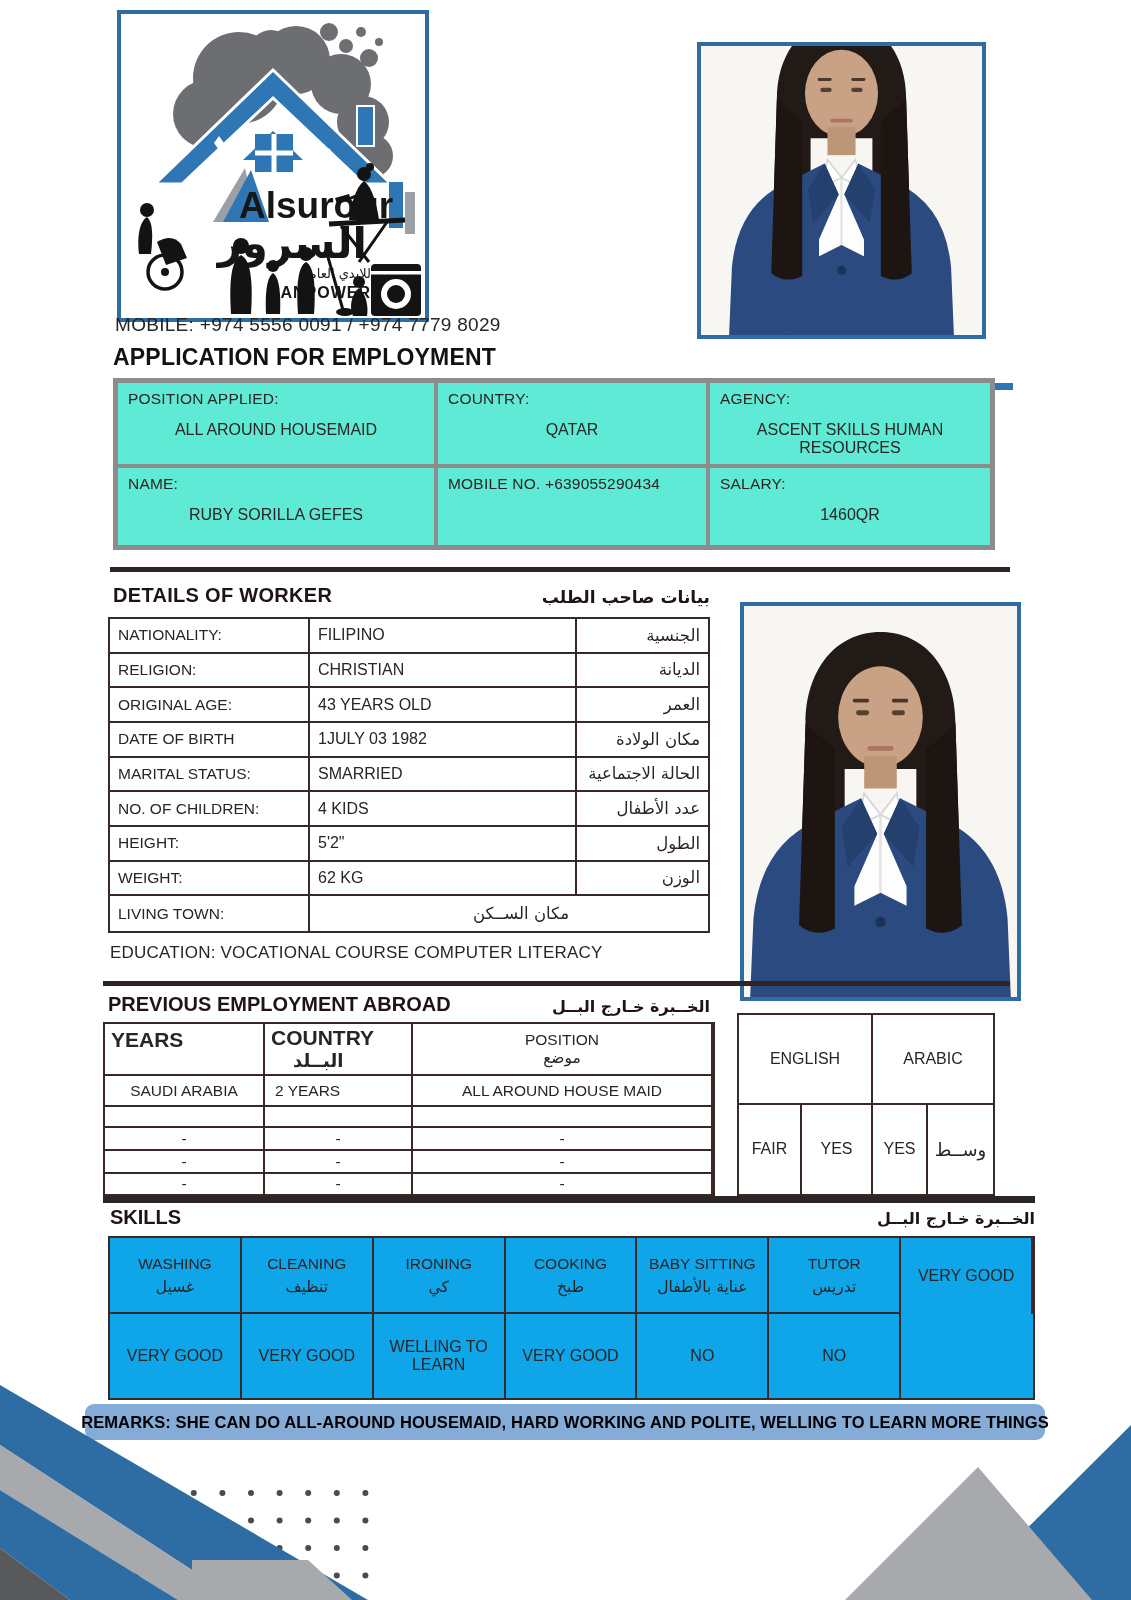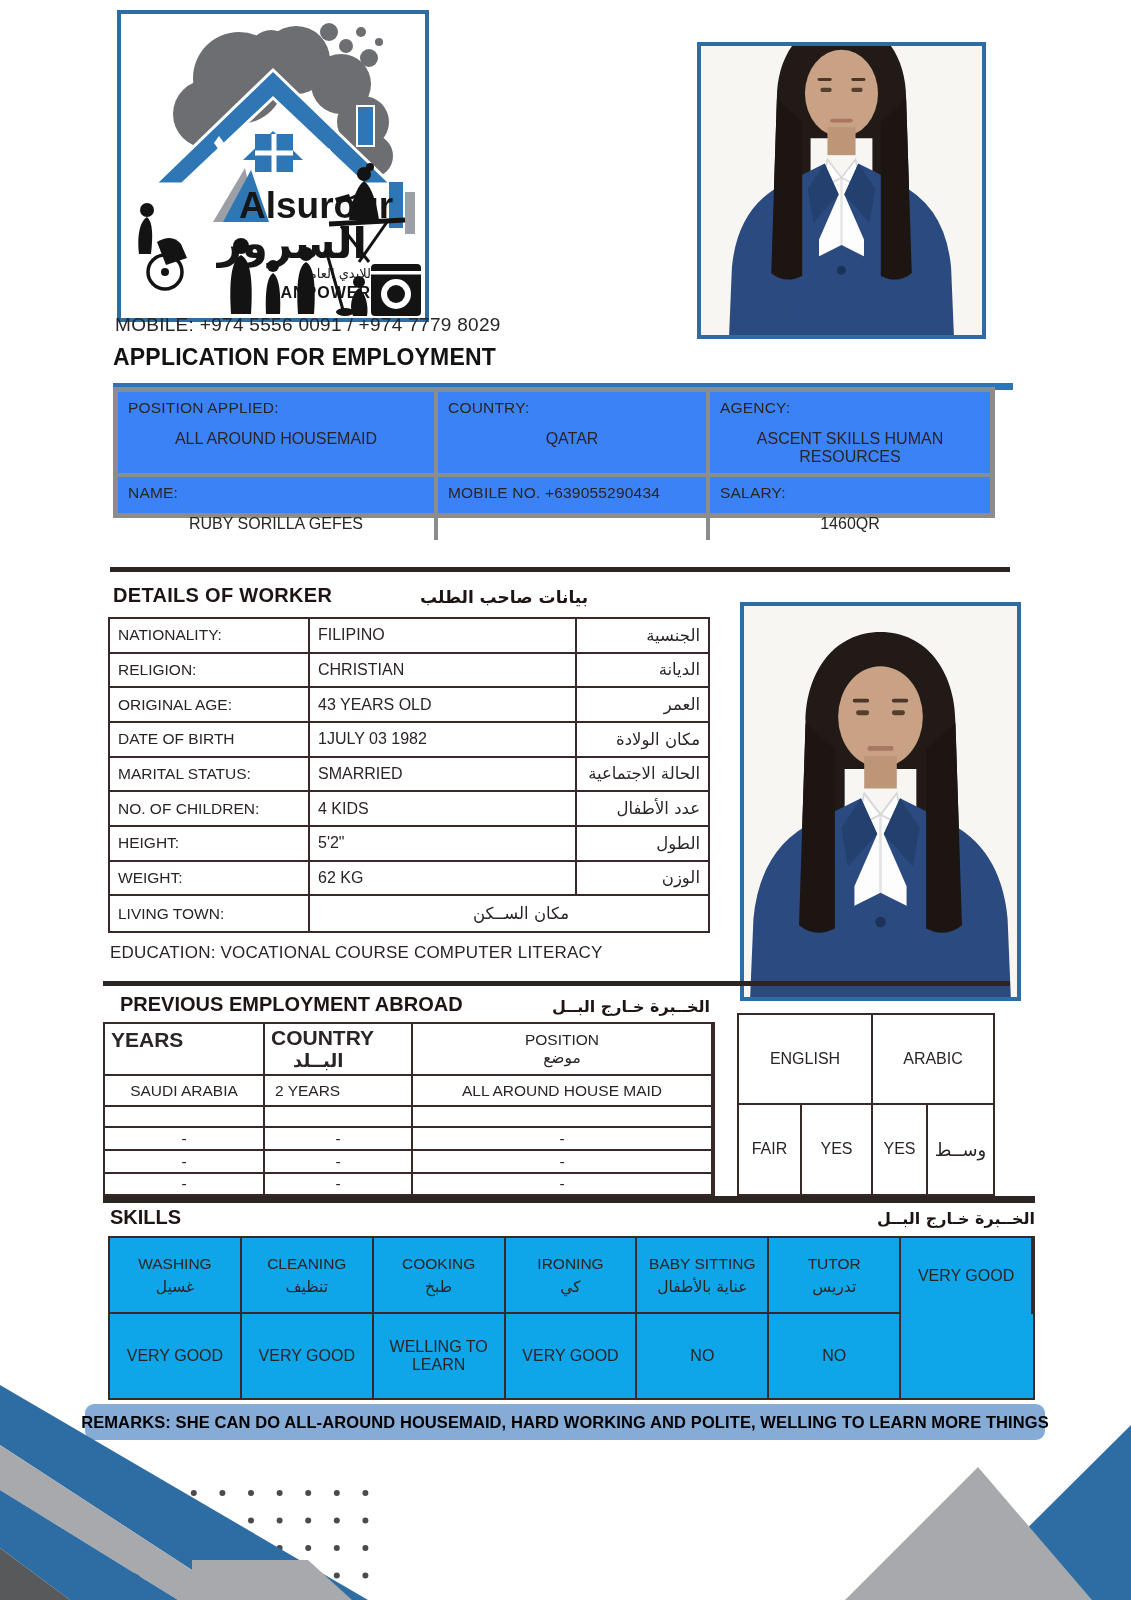--- a/index.html
+++ b/index.html
@@ -13,46 +13,46 @@
   .photo1{left:697px;top:42px;width:289px;height:297px;}
   .photo2{left:740px;top:602px;width:281px;height:399px;}
   .photo-frame{border:4px solid #2e6da4;box-sizing:border-box;background:#fff;overflow:hidden;}
   .photo-frame svg{display:block;width:100%;height:100%;}
 
   .mobile-line{left:115px;top:314px;font-size:19px;color:#262626;letter-spacing:.3px;}
   .doc-title{left:113px;top:344px;font-size:23px;font-weight:bold;color:#121212;letter-spacing:.2px;}
   .title-bar{left:113px;top:383px;width:900px;height:7px;background:#2e75b6;}
 
   
-  .app-table{left:113px;top:387px;width:882px;height:131px;border:5px solid #8c8c8c;box-sizing:border-box;
-             display:grid;grid-template-columns:320px 272px 1fr;grid-template-rows:1fr 1fr;background:#3b82f6;}
+  .app-table{left:113px;top:378px;width:882px;height:172px;border:5px solid #8c8c8c;box-sizing:border-box;
+             display:grid;grid-template-columns:320px 272px 1fr;grid-template-rows:1fr 1fr;background:#5eead4;}
   .app-cell{border-right:4px solid #8c8c8c;border-bottom:4px solid #8c8c8c;padding:7px 10px;display:flex;flex-direction:column;box-sizing:border-box;}
   .app-cell.lc{border-right:none;}
   .app-cell.lr{border-bottom:none;}
   .app-lbl{font-size:15.5px;letter-spacing:.2px;color:#2b2424;}
   .app-val{font-size:16px;text-align:center;margin-top:13px;color:#2b2424;}
   .app-val.narrow{max-width:210px;margin-left:auto;margin-right:auto;}
 
   .sec-rule{position:absolute;background:#2d2424;}
 
   .h-details{left:113px;top:584px;font-size:20px;font-weight:bold;color:#1f1414;letter-spacing:.3px;}
-  .h-details-ar{left:420px;top:587px;width:290px;text-align:left;font-weight:bold;font-size:17px;color:#1f1414;}
+  .h-details-ar{left:420px;top:587px;width:290px;text-align:right;font-weight:bold;font-size:17px;color:#1f1414;}
 
   
   .details-table{left:108px;top:617px;width:602px;height:316px;border:2.5px solid #382828;box-sizing:border-box;
                  display:grid;grid-template-columns:200px 267px 1fr;grid-auto-rows:1fr;background:#fff;}
   .d-cell{border-right:2px solid #382828;border-bottom:2px solid #382828;display:flex;align-items:center;
           padding:0 8px;font-size:15.5px;box-sizing:border-box;color:#2b2424;}
   .d-val{font-size:16px;}
   .d-ar{justify-content:flex-end;border-right:none;font-size:16.5px;}
   .no-bb{border-bottom:none !important;}
 
   .education{left:110px;top:943px;font-size:17px;letter-spacing:.2px;color:#2b2424;}
 
-  .h-emp{left:120px;top:993px;font-size:20px;font-weight:bold;color:#1f1414;}
+  .h-emp{left:108px;top:993px;font-size:20px;font-weight:bold;color:#1f1414;}
   .h-emp-ar{left:480px;top:997px;width:230px;text-align:right;font-weight:bold;font-size:16px;color:#1f1414;}
 
   
   .emp-table{left:103px;top:1022px;width:612px;height:174px;border:2.5px solid #382828;box-sizing:border-box;
              display:grid;grid-template-columns:160px 148px 1fr;grid-template-rows:52px 31px 21px 23px 23px 1fr;background:#fff;}
   .e-cell{border-right:2px solid #382828;border-bottom:2px solid #382828;box-sizing:border-box;
           display:flex;align-items:center;justify-content:center;font-size:15.5px;color:#2b2424;}
   .e-head-col{flex-direction:column;align-items:flex-start;justify-content:flex-start;padding:2px 0 0 6px;}
   .e-head-col .big{font-size:21px;font-weight:bold;}
   .e-head-col .sub{font-size:18px;font-weight:bold;margin-left:22px;}
@@ -354,26 +354,26 @@
   <div class="abs skills-table">
     <div class="s-cell">
       <span>WASHING</span>
       <span class="s-ar ar">غسيل</span>
     </div>
     <div class="s-cell">
       <span>CLEANING</span>
       <span class="s-ar ar">تنظيف</span>
     </div>
     <div class="s-cell">
+      <span>IRONING</span>
+      <span class="s-ar ar">كي</span>
+    </div>
+    <div class="s-cell">
       <span>COOKING</span>
       <span class="s-ar ar">طبخ</span>
-    </div>
-    <div class="s-cell">
-      <span>IRONING</span>
-      <span class="s-ar ar">كي</span>
     </div>
     <div class="s-cell">
       <span>BABY SITTING</span>
       <span class="s-ar ar">عناية بالأطفال</span>
     </div>
     <div class="s-cell">
       <span>TUTOR</span>
       <span class="s-ar ar">تدريس</span>
     </div>
 

